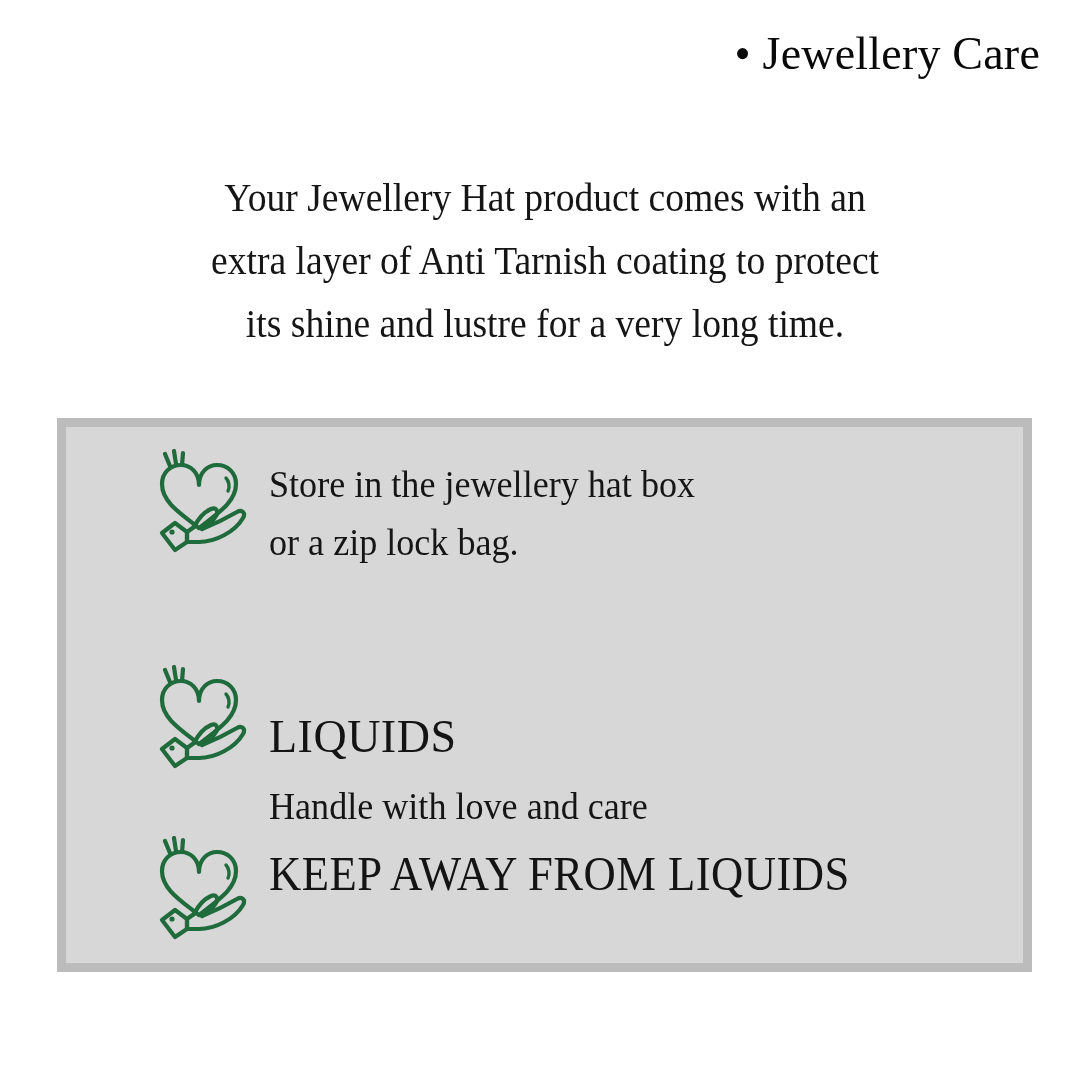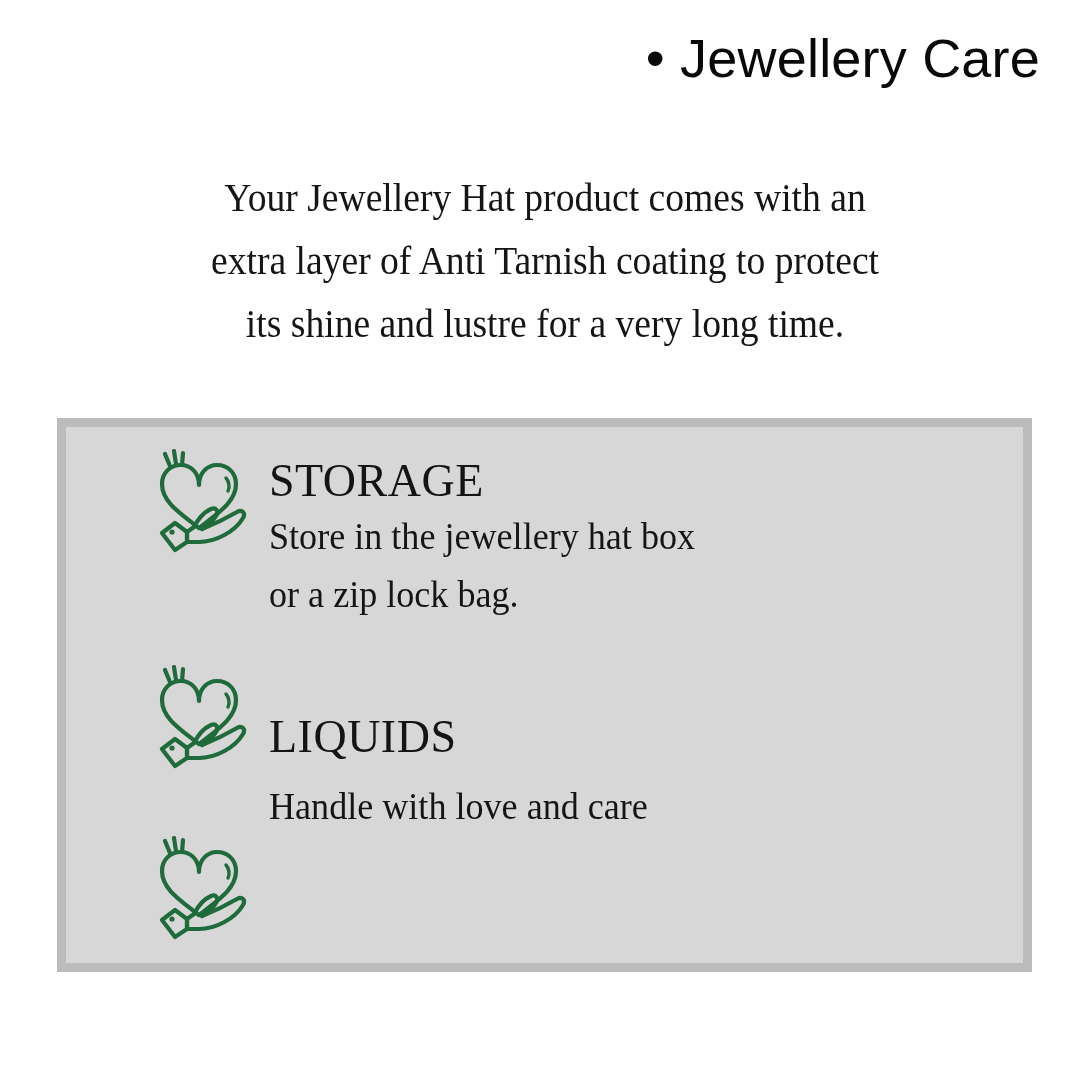--- a/index.html
+++ b/index.html
@@ -18,22 +18,22 @@
   
   .title-row {
     position: absolute;
     top: 30px;
     left: 0;
     width: 1040px;
     text-align: right;
   }
   .title-text {
     display: inline-block;
-    font-family: Liberation Sans, sans-serif;
-    font-size: 54px;
+    font-family: Liberation Serif, serif;
+    font-size: 46px;
     line-height: 1.05;
     color: #090909;
     letter-spacing: 0.2px;
     white-space: nowrap;
     text-align: right;
   }
 
   
   .intro {
     position: absolute;
@@ -152,21 +152,20 @@
             <path d="M53 80 C63 76 76 70 88 63 C93 60 97 64 94 69 C86 83 66 93 50 93"></path>
 
             <path d="M50 93 L38 93 L38 83 L45 78"></path>
 
             <path d="M38 83 L38 93 L26 101 L13 84 L26 74 Z"></path>
             <circle cx="23" cy="83" r="2.6" fill="#1f6b3b" stroke="none"></circle>
           </g>
         </svg>
       </span>
       <div class="care-text">
-        <div class="care-heading">STORAGE</div>
         <div class="care-desc">
           <span class="desc-line">Store in the jewellery hat box</span>
           <span class="desc-line">or a zip lock bag.</span>
         </div>
       </div>
     </div>
 
     <div class="care-item item-1">
       <span class="care-icon">
         <svg viewBox="0 0 104 104" xmlns="http://www.w3.org/2000/svg" aria-hidden="true">
@@ -202,16 +201,19 @@
             <path d="M50 36 C50 23 41 16 32 16 C21 16 13 24 13 35 C13 54 34 66 50 79 C66 66 87 54 87 35 C87 24 79 16 68 16 C59 16 50 23 50 36 Z"></path>
             <path d="M77 29 C80 32 81 38 79 42" stroke-width="3.4"></path>
             <path d="M45 78 C49 70 55 63 62 60 C67 58 70 62 67 67 C64 72 58 77 53 80"></path>
             <path d="M53 80 C63 76 76 70 88 63 C93 60 97 64 94 69 C86 83 66 93 50 93"></path>
             <path d="M50 93 L38 93 L38 83 L45 78"></path>
             <path d="M38 83 L38 93 L26 101 L13 84 L26 74 Z"></path>
             <circle cx="23" cy="83" r="2.6" fill="#1f6b3b" stroke="none"></circle>
           </g>
         </svg>
       </span>
+      <div class="care-text">
+        <div class="care-heading">KEEP AWAY FROM LIQUIDS</div>
+      </div>
     </div>
 
   </div>
 </div>
 
 </body></html>

